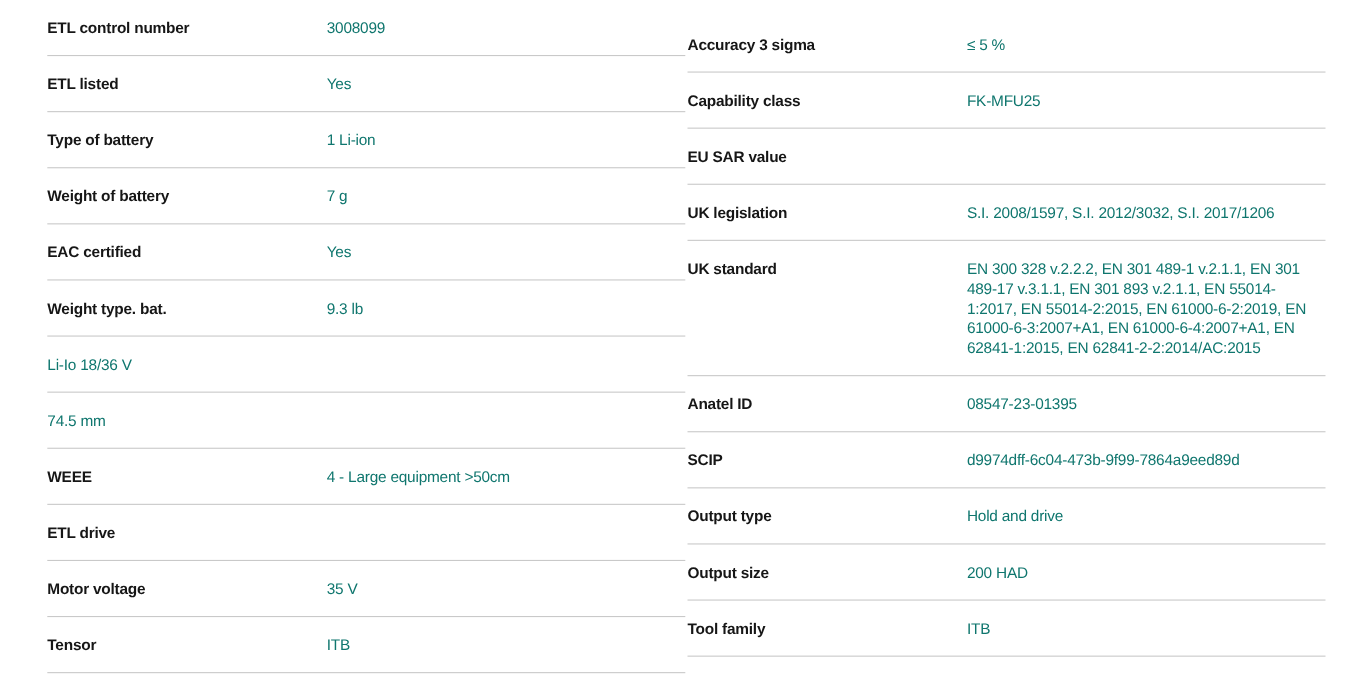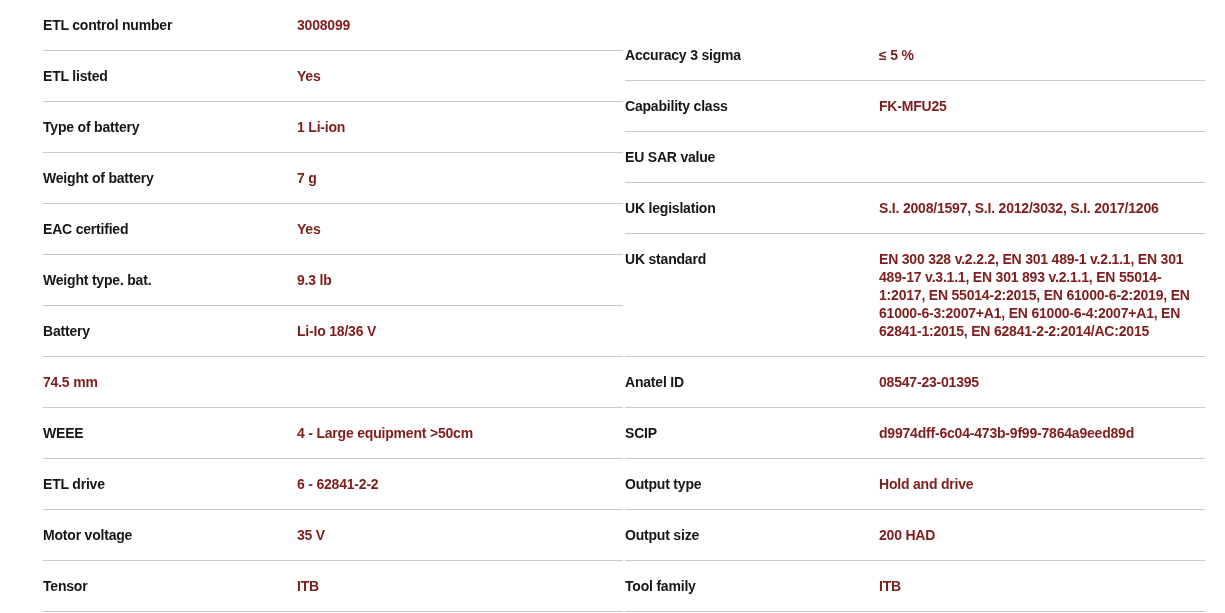--- a/index.html
+++ b/index.html
@@ -13,21 +13,21 @@
     overflow: hidden;
     font-family: "Liberation Sans", sans-serif;
     font-size: 14px;
     letter-spacing: -0.2px;
     color: #1d1d1d;
   }
   .spec-container {
     display: flex;
     padding: 0 20px 0 43px;
     column-gap: 2px;
-    align-items: flex-end;
+    align-items: center;
   }
   .spec-table {
     flex: 1 1 0;
     min-width: 0;
   }
   .spec-row {
     display: flex;
     align-items: flex-start;
     padding: 16px 0;
     border-bottom: 1px solid #c9c9c9;
@@ -35,23 +35,23 @@
   .spec-label {
     width: 254px;
     flex: 0 0 254px;
     font-weight: 700;
     line-height: 18px;
     color: #161616;
   }
   .spec-value {
     flex: 1 1 auto;
     min-width: 0;
-    font-weight: 700;
+    font-weight: 400;
     line-height: 18px;
-    color: #7f1d1d;
+    color: #0f766e;
     overflow-wrap: break-word;
   }
 </style>
 </head>
 <body>
 
 <div class="spec-container">
 
   <div class="spec-table">
     <div class="spec-row">
@@ -72,33 +72,31 @@
     </div>
     <div class="spec-row">
       <div class="spec-label">EAC certified</div>
       <div class="spec-value">Yes</div>
     </div>
     <div class="spec-row">
       <div class="spec-label">Weight type. bat.</div>
       <div class="spec-value">9.3 lb</div>
     </div>
     <div class="spec-row">
-      <div class="spec-label">Battery</div>
       <div class="spec-value">Li-Io 18/36 V</div>
     </div>
     <div class="spec-row">
       <div class="spec-value">74.5 mm</div>
     </div>
     <div class="spec-row">
       <div class="spec-label">WEEE</div>
       <div class="spec-value">4 - Large equipment &gt;50cm</div>
     </div>
     <div class="spec-row">
       <div class="spec-label">ETL drive</div>
-      <div class="spec-value">6 - 62841-2-2</div>
     </div>
     <div class="spec-row">
       <div class="spec-label">Motor voltage</div>
       <div class="spec-value">35 V</div>
     </div>
     <div class="spec-row">
       <div class="spec-label">Tensor</div>
       <div class="spec-value">ITB</div>
     </div>
   </div>

